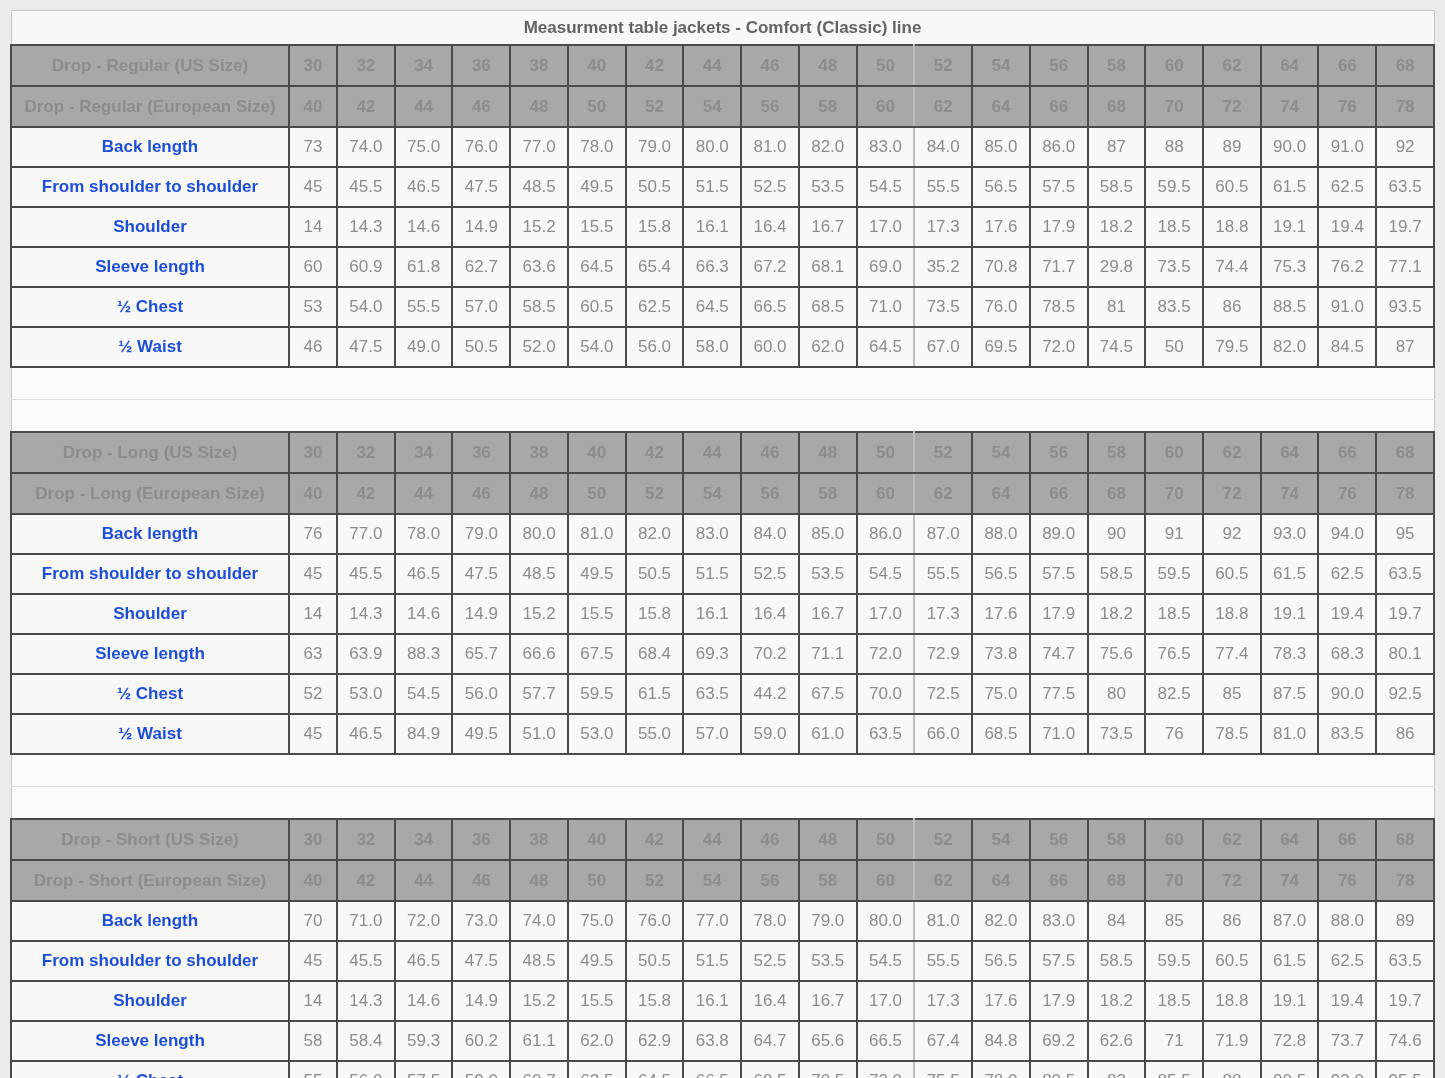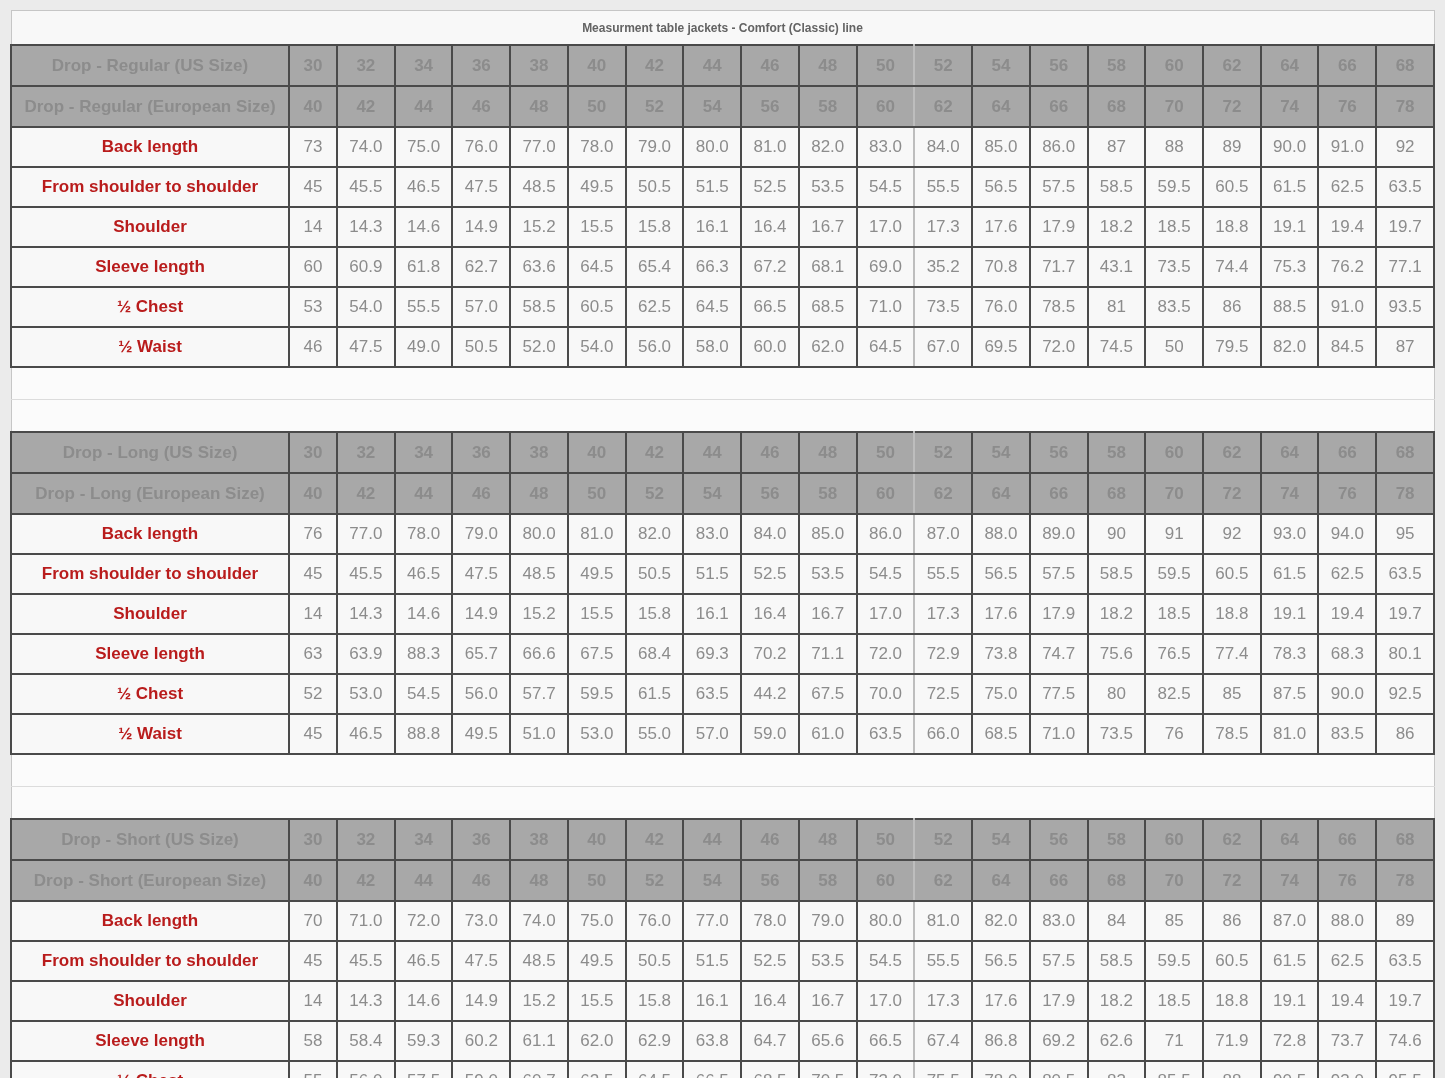--- a/index.html
+++ b/index.html
@@ -10,21 +10,21 @@
     width: 1425px;
     font-family: "Liberation Sans", sans-serif;
   }
   td { text-align: center; vertical-align: middle; overflow: hidden; white-space: nowrap; }
 
   
   td.title-cell {
     background: #f8f8f8;
     color: #636363;
     font-weight: bold;
-    font-size: 12px;
+    font-size: 17px;
     height: 31px;
     border: 1px solid #c6c6c6;
   }
 
   
   tr.header-row td {
     background: #a8a8a8;
     color: #8c8c8c;
     font-weight: bold;
     font-size: 17px;
@@ -35,21 +35,21 @@
   
   tr.data-row td {
     background: #f8f8f8;
     color: #8c8c8c;
     font-size: 17px;
     height: 36px;
     border: 2px solid #4a4a4a;
   }
   tr.data-row td.label {
     font-weight: bold;
-    color: #b91c1c;
+    color: #1d4ed8;
   }
 
   
   tr.header-row td:nth-child(12), tr.data-row td:nth-child(12) { border-right-color: #bdbdbd; }
   tr.header-row td:nth-child(13), tr.data-row td:nth-child(13) { border-left-color: #bdbdbd; }
 
   
   tr.spacer-row td {
     background: #fbfbfb;
     height: 29px;
@@ -197,21 +197,21 @@
           <td>63.6</td>
           <td>64.5</td>
           <td>65.4</td>
           <td>66.3</td>
           <td>67.2</td>
           <td>68.1</td>
           <td>69.0</td>
           <td>35.2</td>
           <td>70.8</td>
           <td>71.7</td>
-          <td>43.1</td>
+          <td>29.8</td>
           <td>73.5</td>
           <td>74.4</td>
           <td>75.3</td>
           <td>76.2</td>
           <td>77.1</td>
         </tr>
         <tr class="data-row">
           <td class="label">½ Chest</td>
           <td>53</td>
           <td>54.0</td>
@@ -421,21 +421,21 @@
           <td>82.5</td>
           <td>85</td>
           <td>87.5</td>
           <td>90.0</td>
           <td>92.5</td>
         </tr>
         <tr class="data-row">
           <td class="label">½ Waist</td>
           <td>45</td>
           <td>46.5</td>
-          <td>88.8</td>
+          <td>84.9</td>
           <td>49.5</td>
           <td>51.0</td>
           <td>53.0</td>
           <td>55.0</td>
           <td>57.0</td>
           <td>59.0</td>
           <td>61.0</td>
           <td>63.5</td>
           <td>66.0</td>
           <td>68.5</td>
@@ -575,21 +575,21 @@
           <td>59.3</td>
           <td>60.2</td>
           <td>61.1</td>
           <td>62.0</td>
           <td>62.9</td>
           <td>63.8</td>
           <td>64.7</td>
           <td>65.6</td>
           <td>66.5</td>
           <td>67.4</td>
-          <td>86.8</td>
+          <td>84.8</td>
           <td>69.2</td>
           <td>62.6</td>
           <td>71</td>
           <td>71.9</td>
           <td>72.8</td>
           <td>73.7</td>
           <td>74.6</td>
         </tr>
         <tr class="data-row">
           <td class="label">½ Chest</td>

